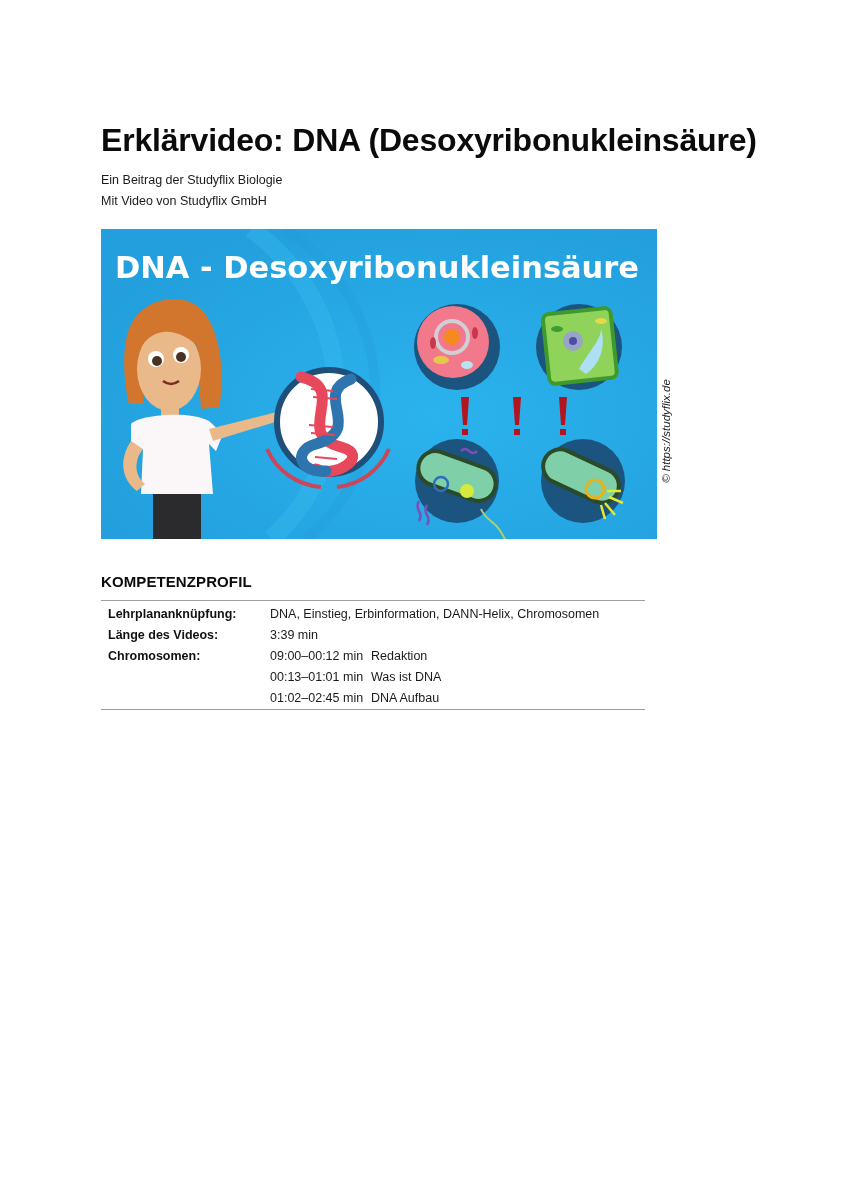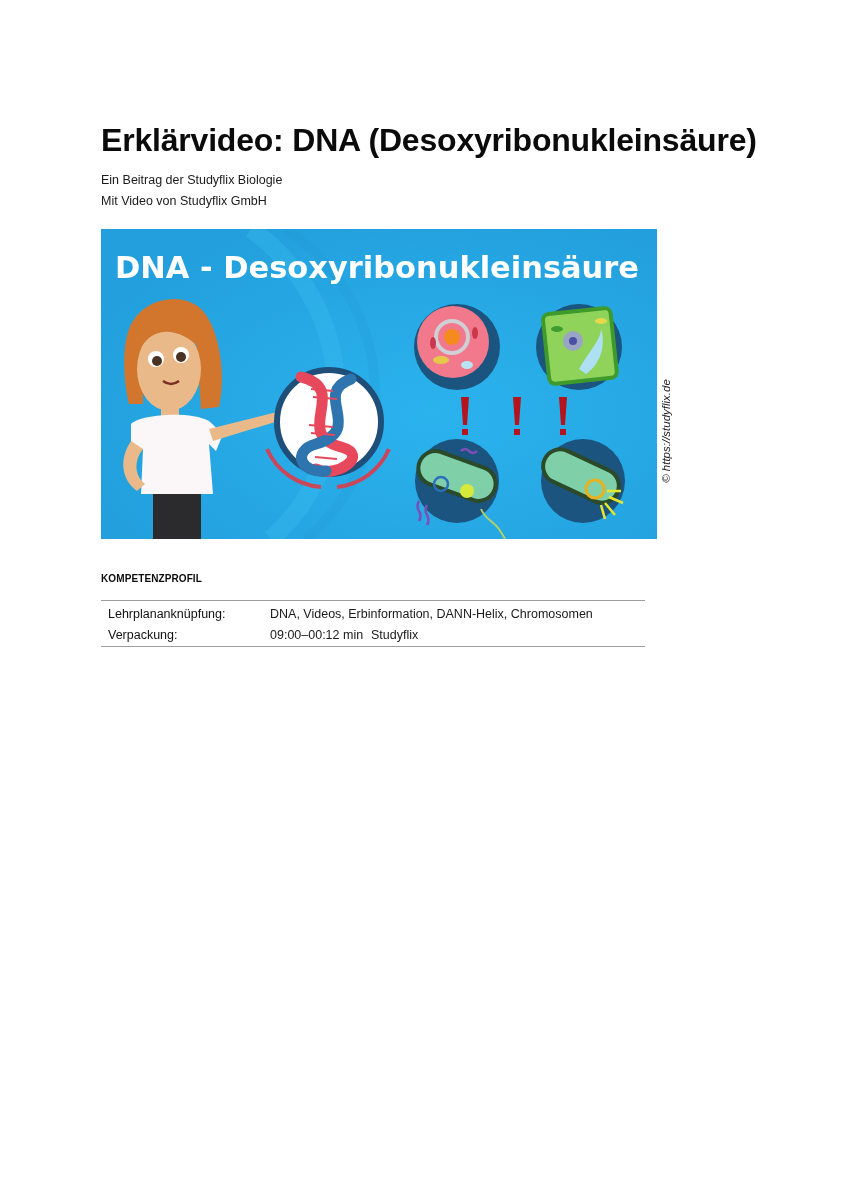--- a/index.html
+++ b/index.html
@@ -6,25 +6,25 @@
   body { width: 849px; height: 1200px; position: relative; font-family: "Liberation Sans", "DejaVu Sans", sans-serif; color: #111; overflow: hidden; }
 
   .title { position: absolute; left: 101px; top: 122px; margin: 0; font-size: 32px; font-weight: bold; letter-spacing: -0.2px; color: #0b0b0b; white-space: nowrap; }
   .meta { position: absolute; left: 101px; top: 170px; font-size: 12.5px; line-height: 21px; color: #1a1a1a; }
 
   .figure { position: absolute; left: 101px; top: 229px; width: 556px; height: 310px; background: #28aee9; overflow: hidden; }
   .figure svg { display: block; }
   .credit { position: absolute; left: 656px; top: 376px; width: 20px; height: 110px; }
   .credit span { position: absolute; left: 50%; top: 50%; transform: translate(-50%, -50%) rotate(-90deg); white-space: nowrap; font-size: 11.5px; font-style: italic; color: #222; }
 
-  .section-heading { position: absolute; left: 101px; top: 573px; margin: 0; font-size: 10px; font-weight: bold; letter-spacing: 0.1px; color: #0b0b0b; }
+  .section-heading { position: absolute; left: 101px; top: 573px; margin: 0; font-size: 15px; font-weight: bold; letter-spacing: 0.1px; color: #0b0b0b; }
 
   .profile { position: absolute; left: 101px; top: 600px; width: 544px; border-top: 1px solid #9e9e9e; border-bottom: 1px solid #9e9e9e; border-collapse: collapse; font-size: 12.5px; }
   .profile td { padding: 0; height: 21px; vertical-align: top; line-height: 21px; }
-  .profile td.label { width: 162px; padding-left: 7px; font-weight: normal; color: #111; }
+  .profile td.label { width: 162px; padding-left: 7px; font-weight: bold; color: #111; }
   .profile td.value { color: #1a1a1a; }
   .profile .first td { padding-top: 3px; }
   .seg-time { display: inline-block; width: 101px; }
 </style>
 </head>
 <body>
 
 <h1 class="title">Erklärvideo: DNA (Desoxyribonukleinsäure)</h1>
 <div class="meta">
   <div>Ein Beitrag der Studyflix Biologie</div>
@@ -138,22 +138,38 @@
 <div class="credit">
   <span>© https://studyflix.de</span>
 </div>
 
 <h2 class="section-heading">KOMPETENZPROFIL</h2>
 
 <table class="profile">
   <tbody>
       <tr class="first">
     <td class="label">Lehrplananknüpfung:</td>
-    <td class="value">DNA, Videos, Erbinformation, DANN-Helix, Chromosomen</td>
+    <td class="value">DNA, Einstieg, Erbinformation, DANN-Helix, Chromosomen</td>
   </tr>
   <tr>
-    <td class="label">Verpackung:</td>
+    <td class="label">Länge des Videos:</td>
+    <td class="value">3:39 min</td>
+  </tr>
+  <tr>
+    <td class="label">Chromosomen:</td>
     <td class="value">
-      <span class="seg-time">09:00–00:12 min</span><span>Studyflix</span>
+      <span class="seg-time">09:00–00:12 min</span><span>Redaktion</span>
+    </td>
+  </tr>
+  <tr>
+    <td class="label"></td>
+    <td class="value">
+      <span class="seg-time">00:13–01:01 min</span><span>Was ist DNA</span>
+    </td>
+  </tr>
+  <tr>
+    <td class="label"></td>
+    <td class="value">
+      <span class="seg-time">01:02–02:45 min</span><span>DNA Aufbau</span>
     </td>
   </tr>
 </tbody>
   </table>
 
 </body></html>

